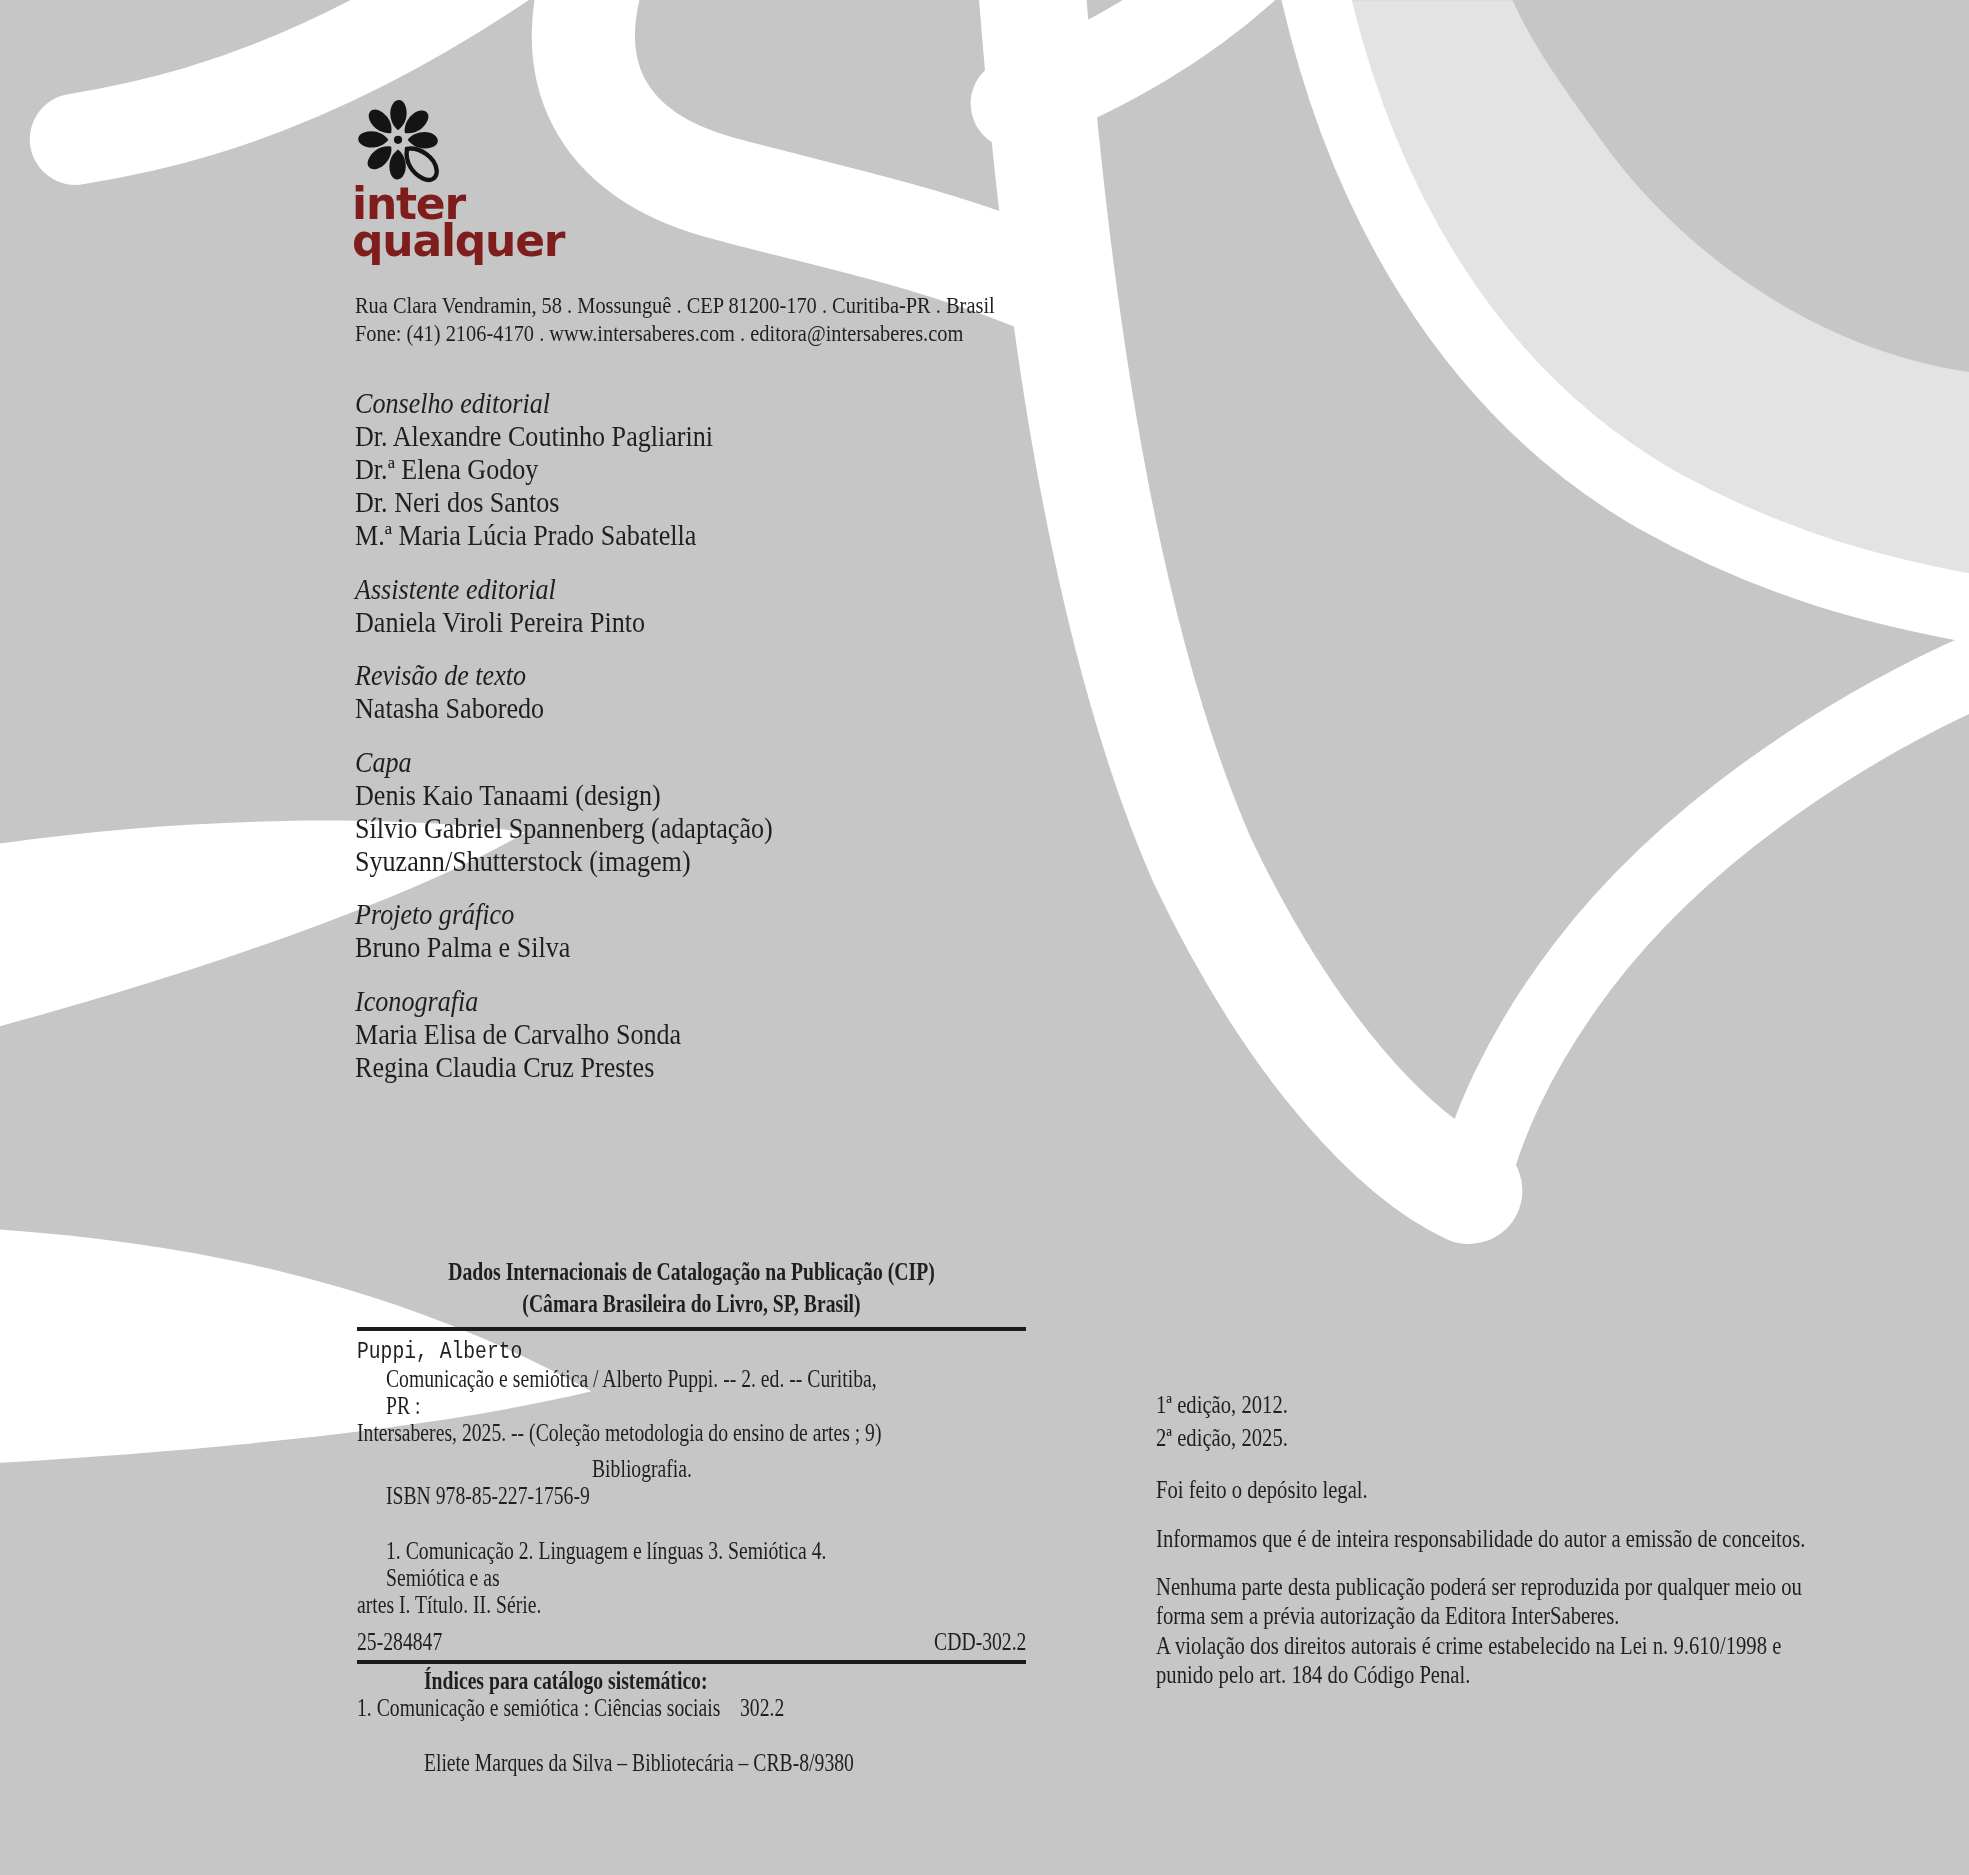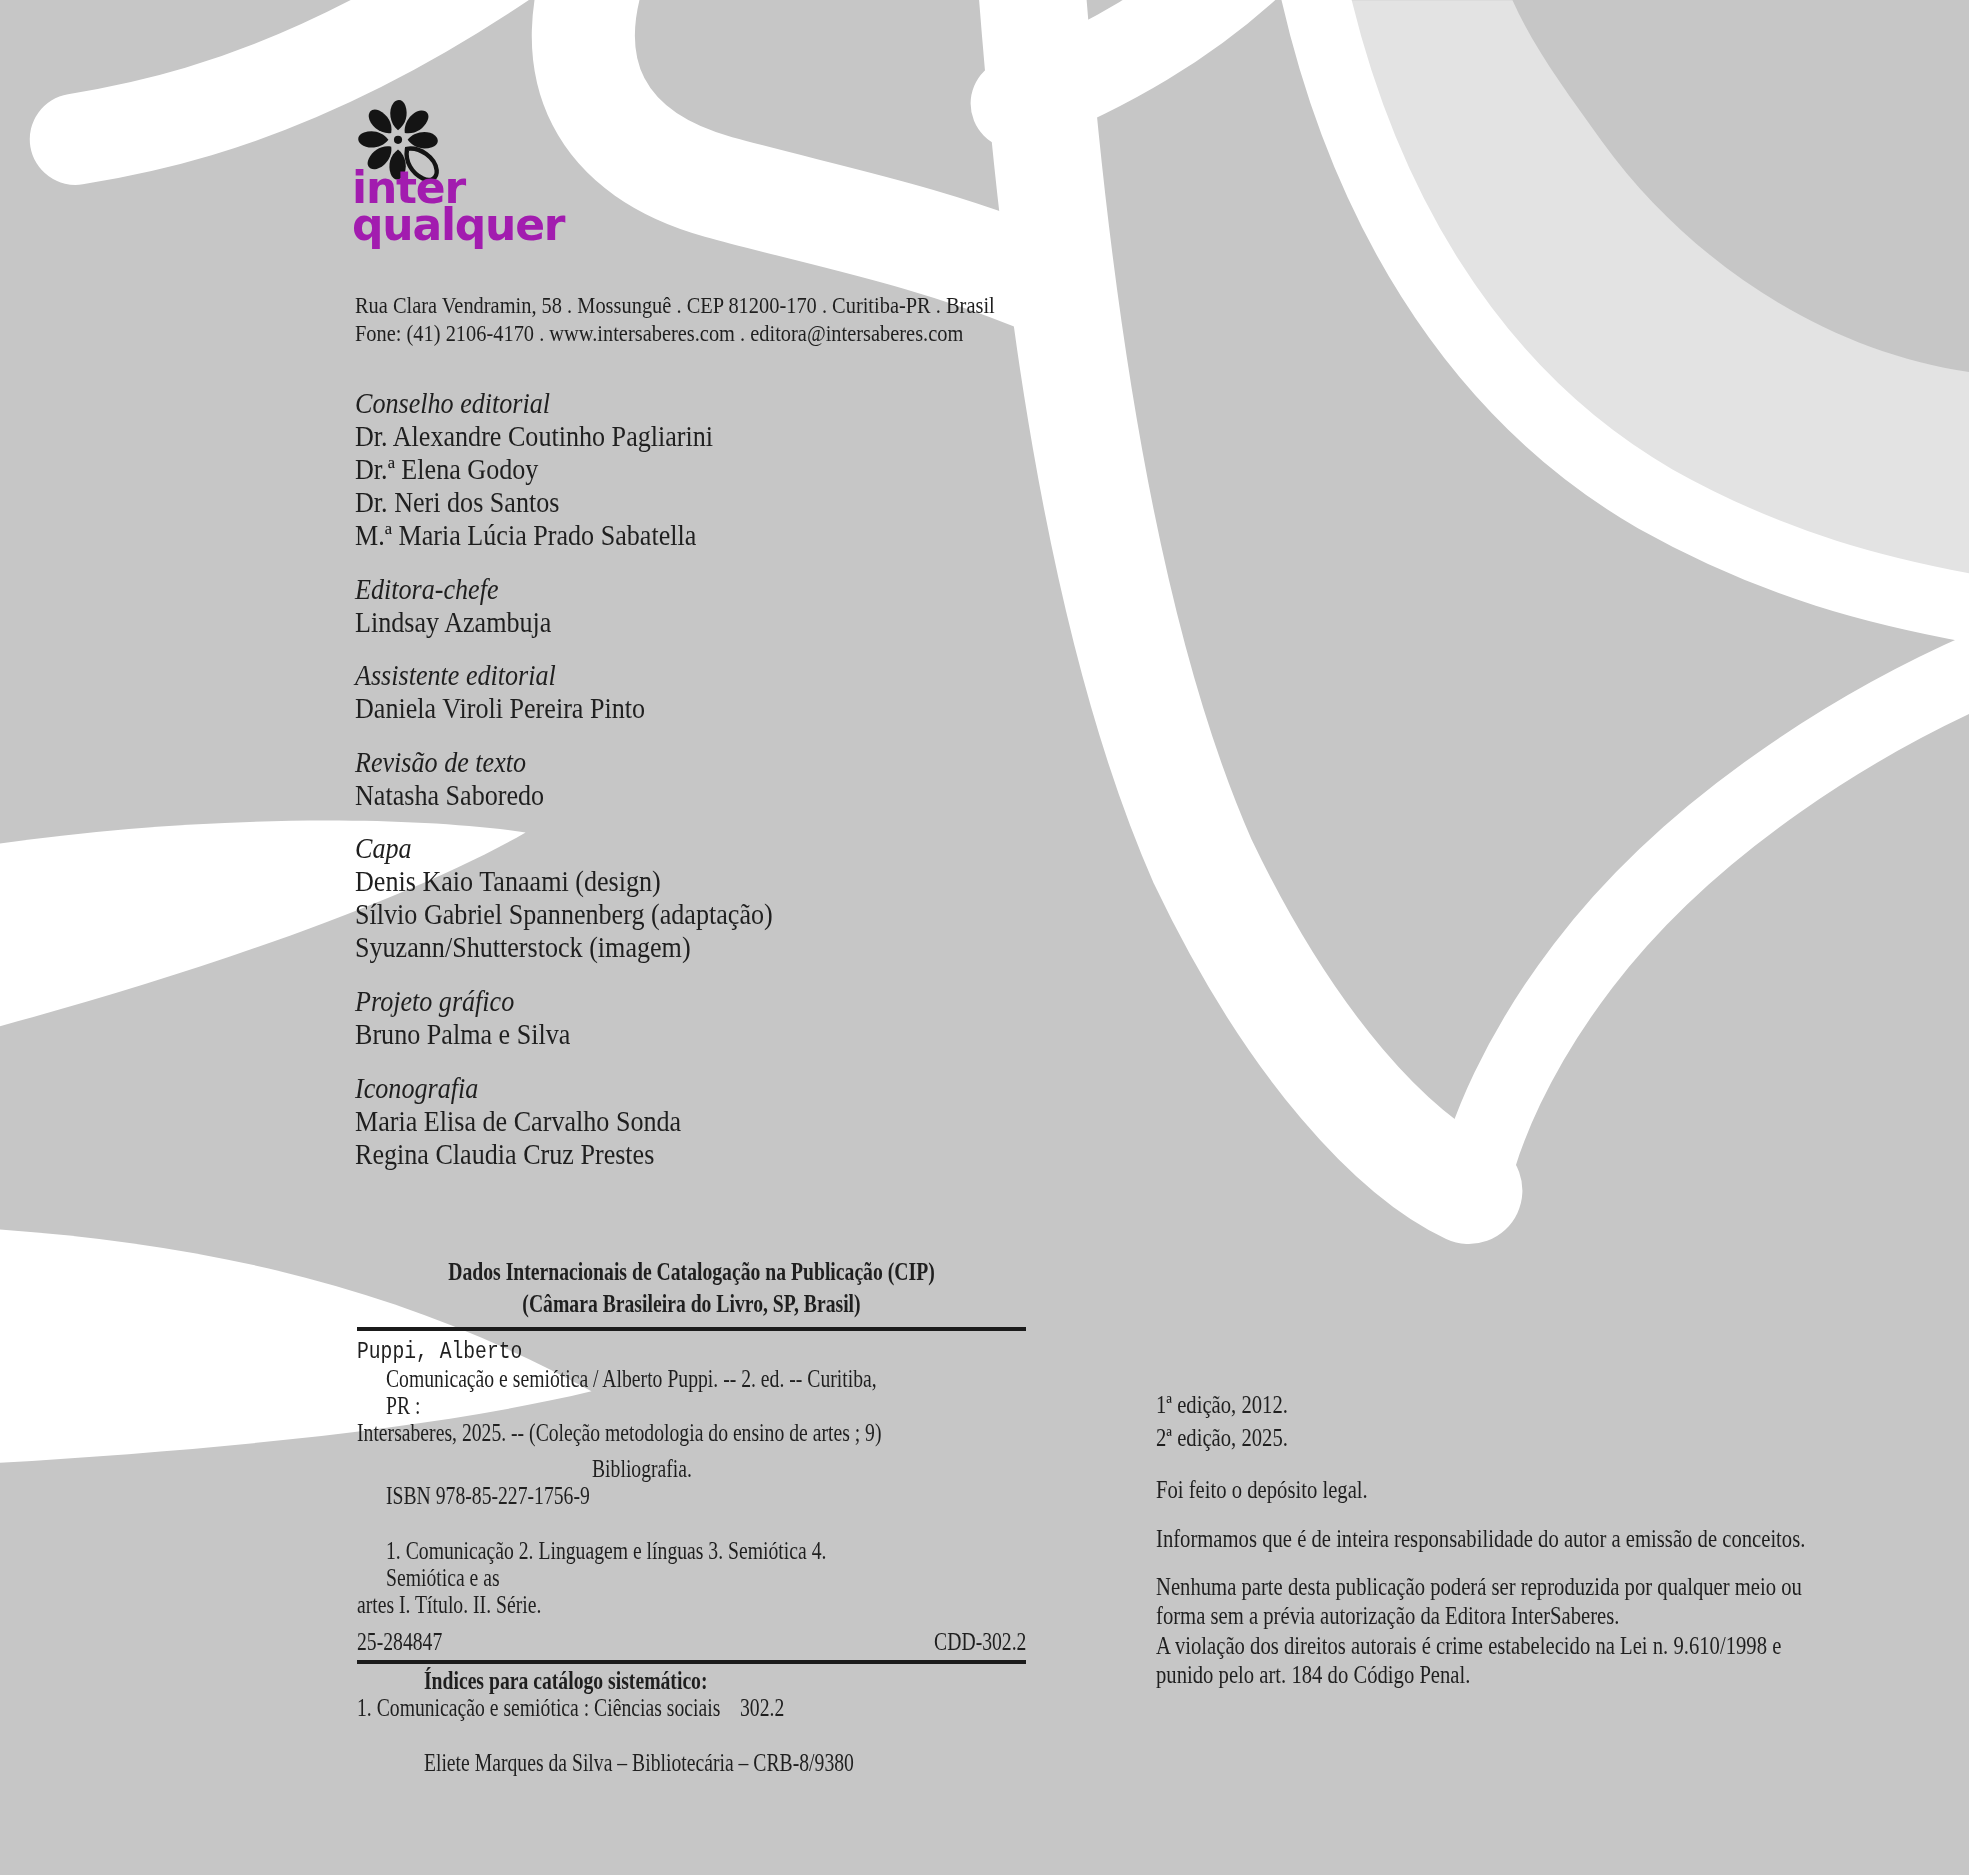--- a/index.html
+++ b/index.html
@@ -8,24 +8,24 @@
     width:1969px;height:1876px;
     background:#c6c6c6;
     overflow:hidden;
     font-family:"Liberation Serif", serif;
     color:#1f1f1f;
   }
   .bg{position:absolute;left:0;top:0;width:1969px;height:1876px;}
   
   .logo{position:absolute;left:352px;top:94px;}
   .wordmark{
-    position:absolute;left:352px;top:169px;
+    position:absolute;left:352px;top:185px;
     font-family:"DejaVu Sans", sans-serif;
     font-weight:bold;font-size:44px;line-height:37px;
-    letter-spacing:-1.2px;color:#a21caf;
+    letter-spacing:-1.2px;color:#7f1d1d;
   }
   
   .sx80{transform:scaleX(.80);transform-origin:0 0;display:block;}
   .sx80c{transform:scaleX(.80);transform-origin:50% 0;display:block;}
   .sx80r{transform:scaleX(.80);transform-origin:100% 0;display:inline-block;}
   .sx80l{transform:scaleX(.80);transform-origin:0 0;display:inline-block;}
   .sx84{transform:scaleX(.84);transform-origin:0 0;display:block;}
   .sx85{transform:scaleX(.85);transform-origin:0 0;display:block;}
   .sx90{transform:scaleX(.90);transform-origin:0 0;display:block;}
   
@@ -105,24 +105,20 @@
 
   <div class="credits">
     <div class="section">
       <span class="label sx90">Conselho editorial</span>
       <span class="sx90">Dr. Alexandre Coutinho Pagliarini</span>
       <span class="sx90">Dr.ª Elena Godoy</span>
       <span class="sx90">Dr. Neri dos Santos</span>
       <span class="sx90">M.ª Maria Lúcia Prado Sabatella</span>
     </div>
     <div class="section">
-      <span class="label sx90">Editora-chefe</span>
-      <span class="sx90">Lindsay Azambuja</span>
-    </div>
-    <div class="section">
       <span class="label sx90">Assistente editorial</span>
       <span class="sx90">Daniela Viroli Pereira Pinto</span>
     </div>
     <div class="section">
       <span class="label sx90">Revisão de texto</span>
       <span class="sx90">Natasha Saboredo</span>
     </div>
     <div class="section">
       <span class="label sx90">Capa</span>
       <span class="sx90">Denis Kaio Tanaami (design)</span>

